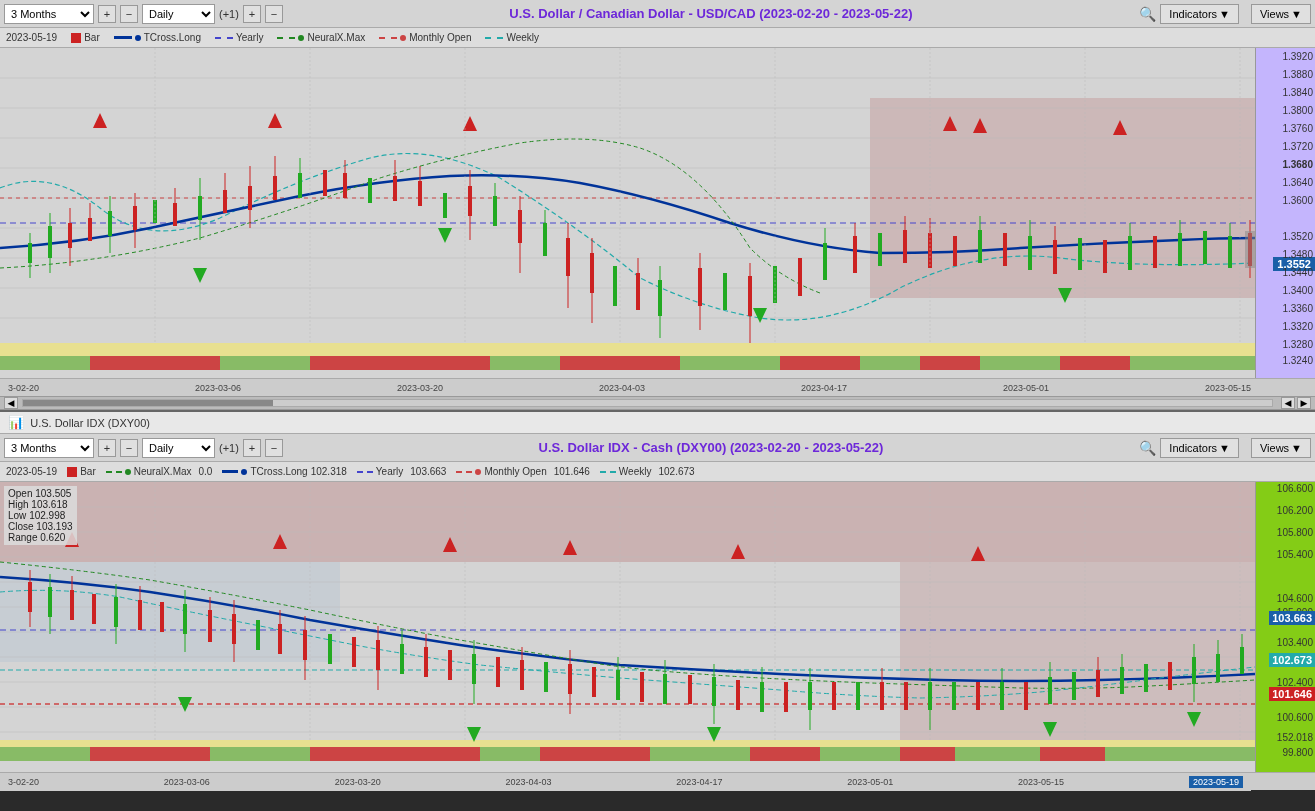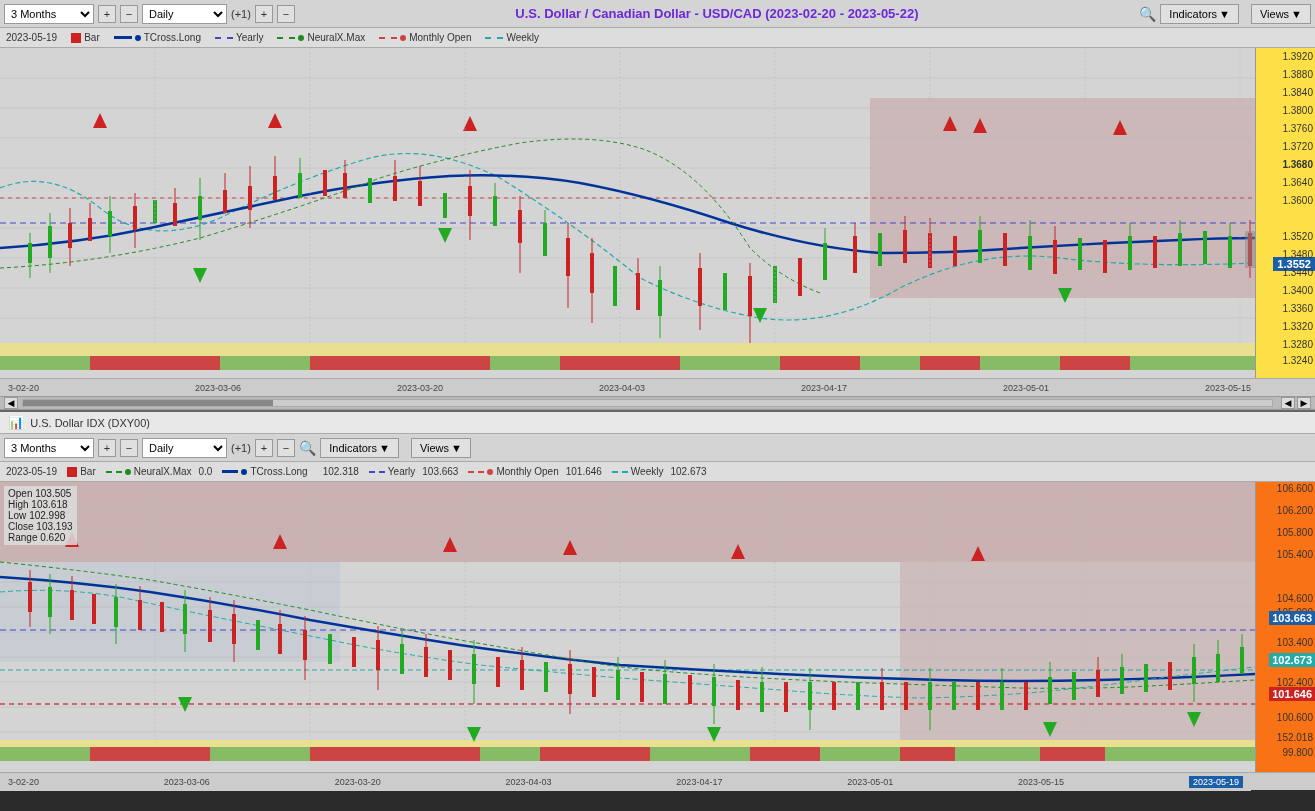--- a/index.html
+++ b/index.html
@@ -7,21 +7,21 @@
 
     .chart-container { width: 1315px; background: #c8c8c8; }
 
     
     .toolbar {
       display: flex; align-items: center; height: 28px;
       background: #d4d4d4; border-bottom: 1px solid #aaa; padding: 10px 4px; gap: 4px;
     }
     .toolbar select, .toolbar input { height: 20px; font-size: 11px; background: #fff; border: 1px solid #999; padding: 0 2px; }
     .toolbar .period-select { width: 90px; }
-    .toolbar .interval-select { width: 85px; }
+    .toolbar .interval-select { width: 73px; }
     .btn-sm {
       width: 18px; height: 18px; background: #e0e0e0; border: 1px solid #999;
       font-size: 11px; cursor: pointer; display: inline-flex; align-items: center; justify-content: center; color: #333;
     }
     .chart-title {
       flex: 1; text-align: center; font-size: 13px; font-weight: bold; color: #6d28d9;
     }
     .toolbar-right { display: flex; gap: 12px; align-items: flex-start; }
     .btn-indicators {
       height: 20px; padding: 0 8px; background: #e0e0e0; border: 1px solid #999;
@@ -359,21 +359,21 @@
       <line x1="155" y1="0" x2="155" y2="295" stroke="#bbb" stroke-width="0.5" stroke-dasharray="2,2"></line>
       <line x1="310" y1="0" x2="310" y2="295" stroke="#bbb" stroke-width="0.5" stroke-dasharray="2,2"></line>
       <line x1="465" y1="0" x2="465" y2="295" stroke="#bbb" stroke-width="0.5" stroke-dasharray="2,2"></line>
       <line x1="620" y1="0" x2="620" y2="295" stroke="#bbb" stroke-width="0.5" stroke-dasharray="2,2"></line>
       <line x1="775" y1="0" x2="775" y2="295" stroke="#bbb" stroke-width="0.5" stroke-dasharray="2,2"></line>
       <line x1="930" y1="0" x2="930" y2="295" stroke="#bbb" stroke-width="0.5" stroke-dasharray="2,2"></line>
       <line x1="1085" y1="0" x2="1085" y2="295" stroke="#bbb" stroke-width="0.5" stroke-dasharray="2,2"></line>
       <line x1="1240" y1="0" x2="1240" y2="295" stroke="#bbb" stroke-width="0.5" stroke-dasharray="2,2"></line>
     </svg>
 
-    <div style="position:absolute;right:0;top:0;width:60px;height:330px;background:#fde047;border-left:1px solid #999;font-size:9px;">
+    <div style="position:absolute;right:0;top:0;width:60px;height:330px;background:#c4b5fd;border-left:1px solid #999;font-size:9px;">
       <span class="price-label" style="top:8px;">1.3920</span>
       <span class="price-label" style="top:26px;">1.3880</span>
       <span class="price-label" style="top:44px;">1.3840</span>
       <span class="price-label" style="top:62px;">1.3800</span>
       <span class="price-label" style="top:80px;">1.3760</span>
       <span class="price-label" style="top:98px;">1.3720</span>
       <span class="price-label" style="top:116px;font-weight:bold;">1.3680</span>
       <span class="price-label" style="top:134px;">1.3640</span>
       <span class="price-label" style="top:152px;">1.3600</span>
       <span class="price-label highlight" style="top:180px;margin-top:36px;">1.3552</span>
@@ -419,20 +419,21 @@
       <option>3 Months</option><option>1 Month</option><option>6 Months</option>
     </select>
     <button class="btn-sm">+</button>
     <button class="btn-sm">−</button>
     <select class="interval-select">
       <option>Daily</option><option>Weekly</option>
     </select>
     <span>(+1)</span>
     <button class="btn-sm">+</button>
     <button class="btn-sm">−</button>
+    <span class="chart-title">U.S. Dollar IDX - Cash (DXY00) (2023-02-20 - 2023-05-22)</span>
     <span style="font-size:14px;cursor:pointer;">🔍</span>
     <div class="toolbar-right">
       <button class="btn-indicators">
         <span>Indicators</span>
         <span>▼</span>
       </button>
       <button class="btn-indicators">
         <span>Views</span>
         <span>▼</span>
       </button>
@@ -448,21 +449,21 @@
     <div class="legend-item">
       <div style="width:16px;height:0;border-top:2px dashed #228822;"></div>
       <span class="dot dot-green"></span>
       <span>NeuralX.Max</span>
       <span style="margin-left:4px;">0.0</span>
     </div>
     <div class="legend-item">
       <div style="width:16px;height:3px;background:#003399;"></div>
       <span class="dot dot-blue"></span>
       <span>TCross.Long</span>
-      <span style="margin-left:12px;">102.318</span>
+      <span style="margin-left:0;">102.318</span>
     </div>
     <div class="legend-item">
       <div style="width:16px;height:0;border-top:2px dashed #4444cc;"></div>
       <span>Yearly</span>
       <span style="margin-left:4px;">103.663</span>
     </div>
     <div class="legend-item">
       <div style="width:16px;height:0;border-top:2px dashed #cc4444;"></div>
       <span class="dot dot-red"></span>
       <span>Monthly Open</span>
@@ -692,21 +693,21 @@
         <polygon points="978,64 985,79 971,79" fill="#cc2222"></polygon>
 
         <polygon points="185,230 192,215 178,215" fill="#22aa22"></polygon>
         <polygon points="474,260 481,245 467,245" fill="#22aa22"></polygon>
         <polygon points="714,260 721,245 707,245" fill="#22aa22"></polygon>
         <polygon points="1050,255 1057,240 1043,240" fill="#22aa22"></polygon>
         <polygon points="1194,245 1201,230 1187,230" fill="#22aa22"></polygon>
       </g>
     </svg>
 
-    <div style="position:absolute;right:0;top:0;width:60px;height:290px;background:#f97316;border-left:1px solid #999;font-size:9px;">
+    <div style="position:absolute;right:0;top:0;width:60px;height:290px;background:#84cc16;border-left:1px solid #999;font-size:9px;">
       <span class="price-label" style="top:6px;">106.600</span>
       <span class="price-label" style="top:28px;">106.200</span>
       <span class="price-label" style="top:50px;margin-left:36px;">105.800</span>
       <span class="price-label" style="top:72px;">105.400</span>
       <span class="price-label" style="top:94px;margin-top:36px;">105.000</span>
       <span class="price-label" style="top:116px;">104.600</span>
       <span class="price-label highlight" style="top:136px;background:#1a5fa8;color:#fff;padding:1px 3px;right:0;">103.663</span>
       <span class="price-label" style="top:160px;">103.400</span>
       <span class="price-label highlight" style="top:178px;background:#22aaaa;color:#fff;padding:1px 3px;right:0;">102.673</span>
       <span class="price-label" style="top:200px;">102.400</span>

